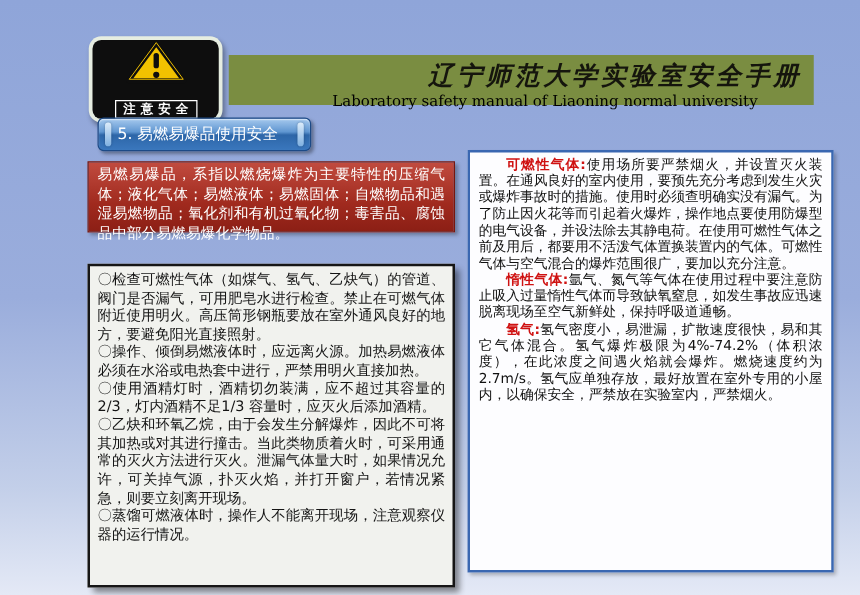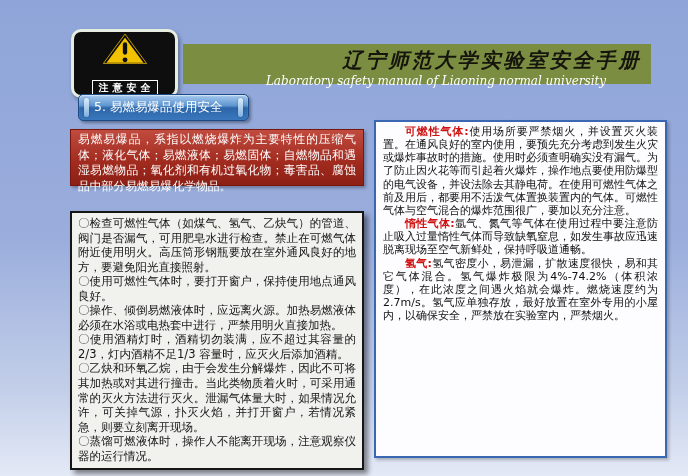--- a/index.html
+++ b/index.html
@@ -28,22 +28,22 @@
     position:absolute; left:183px; top:44px; width:468px; height:40px;
     background:#7a8d41; padding-top:3px;
   }
   .banner-cn {
     text-align:center; padding-left:150px;
     font-family:"DejaVu Serif", serif; font-style:italic; font-weight:bold;
     font-size:20px; letter-spacing:3px; color:#15150d;
   }
   .banner-en {
     text-align:center; padding-left:38px;
-    font-family:"DejaVu Serif", serif; font-style:italic;
-    font-size:12px; color:#ffffff;
+    font-family:"DejaVu Serif", serif; 
+    font-size:12px; color:#000000;
   }
   
   .btn {
     position:absolute; height:27px; border-radius:5px;
     background:linear-gradient(180deg,#a6c9ee 0%, #5f96d1 42%, #2d66a8 52%, #3a77bd 100%);
     border:1px solid #1c4a86;
     box-shadow:2px 2px 3px rgba(0,0,0,.35), inset 0 1px 1px rgba(255,255,255,.55);
     color:#fff; font-size:12.5px; display:flex; align-items:center; white-space:nowrap;
   }
   .btn::before, .btn::after {
@@ -111,21 +111,20 @@
   <div class="btn btn-right">
     <span class="btn-text">处理常用高压气体应注意的事项</span>
   </div>
 
   <div class="intro">易燃易爆品，系指以燃烧爆炸为主要特性的压缩气体；液化气体；易燃液体；易燃固体；自燃物品和遇湿易燃物品；氧化剂和有机过氧化物；毒害品、腐蚀品中部分易燃易爆化学物品。</div>
 
   <div class="rules">
 
       <div class="li">〇检查可燃性气体（如煤气、氢气、乙炔气）的管道、阀门是否漏气，可用肥皂水进行检查。禁止在可燃气体附近使用明火。高压筒形钢瓶要放在室外通风良好的地方，要避免阳光直接照射。</div>
 
-      <div class="li">〇使用可燃性气体时，要打开窗户，保持使用地点通风良好。</div>
 
       <div class="li">〇操作、倾倒易燃液体时，应远离火源。加热易燃液体必须在水浴或电热套中进行，严禁用明火直接加热。</div>
 
       <div class="li">〇使用酒精灯时，酒精切勿装满，应不超过其容量的2/3，灯内酒精不足1/3 容量时，应灭火后添加酒精。</div>
 
       <div class="li">〇乙炔和环氧乙烷，由于会发生分解爆炸，因此不可将其加热或对其进行撞击。当此类物质着火时，可采用通常的灭火方法进行灭火。泄漏气体量大时，如果情况允许，可关掉气源，扑灭火焰，并打开窗户，若情况紧急，则要立刻离开现场。</div>
 
       <div class="li">〇蒸馏可燃液体时，操作人不能离开现场，注意观察仪器的运行情况。</div>
     </div>
 

